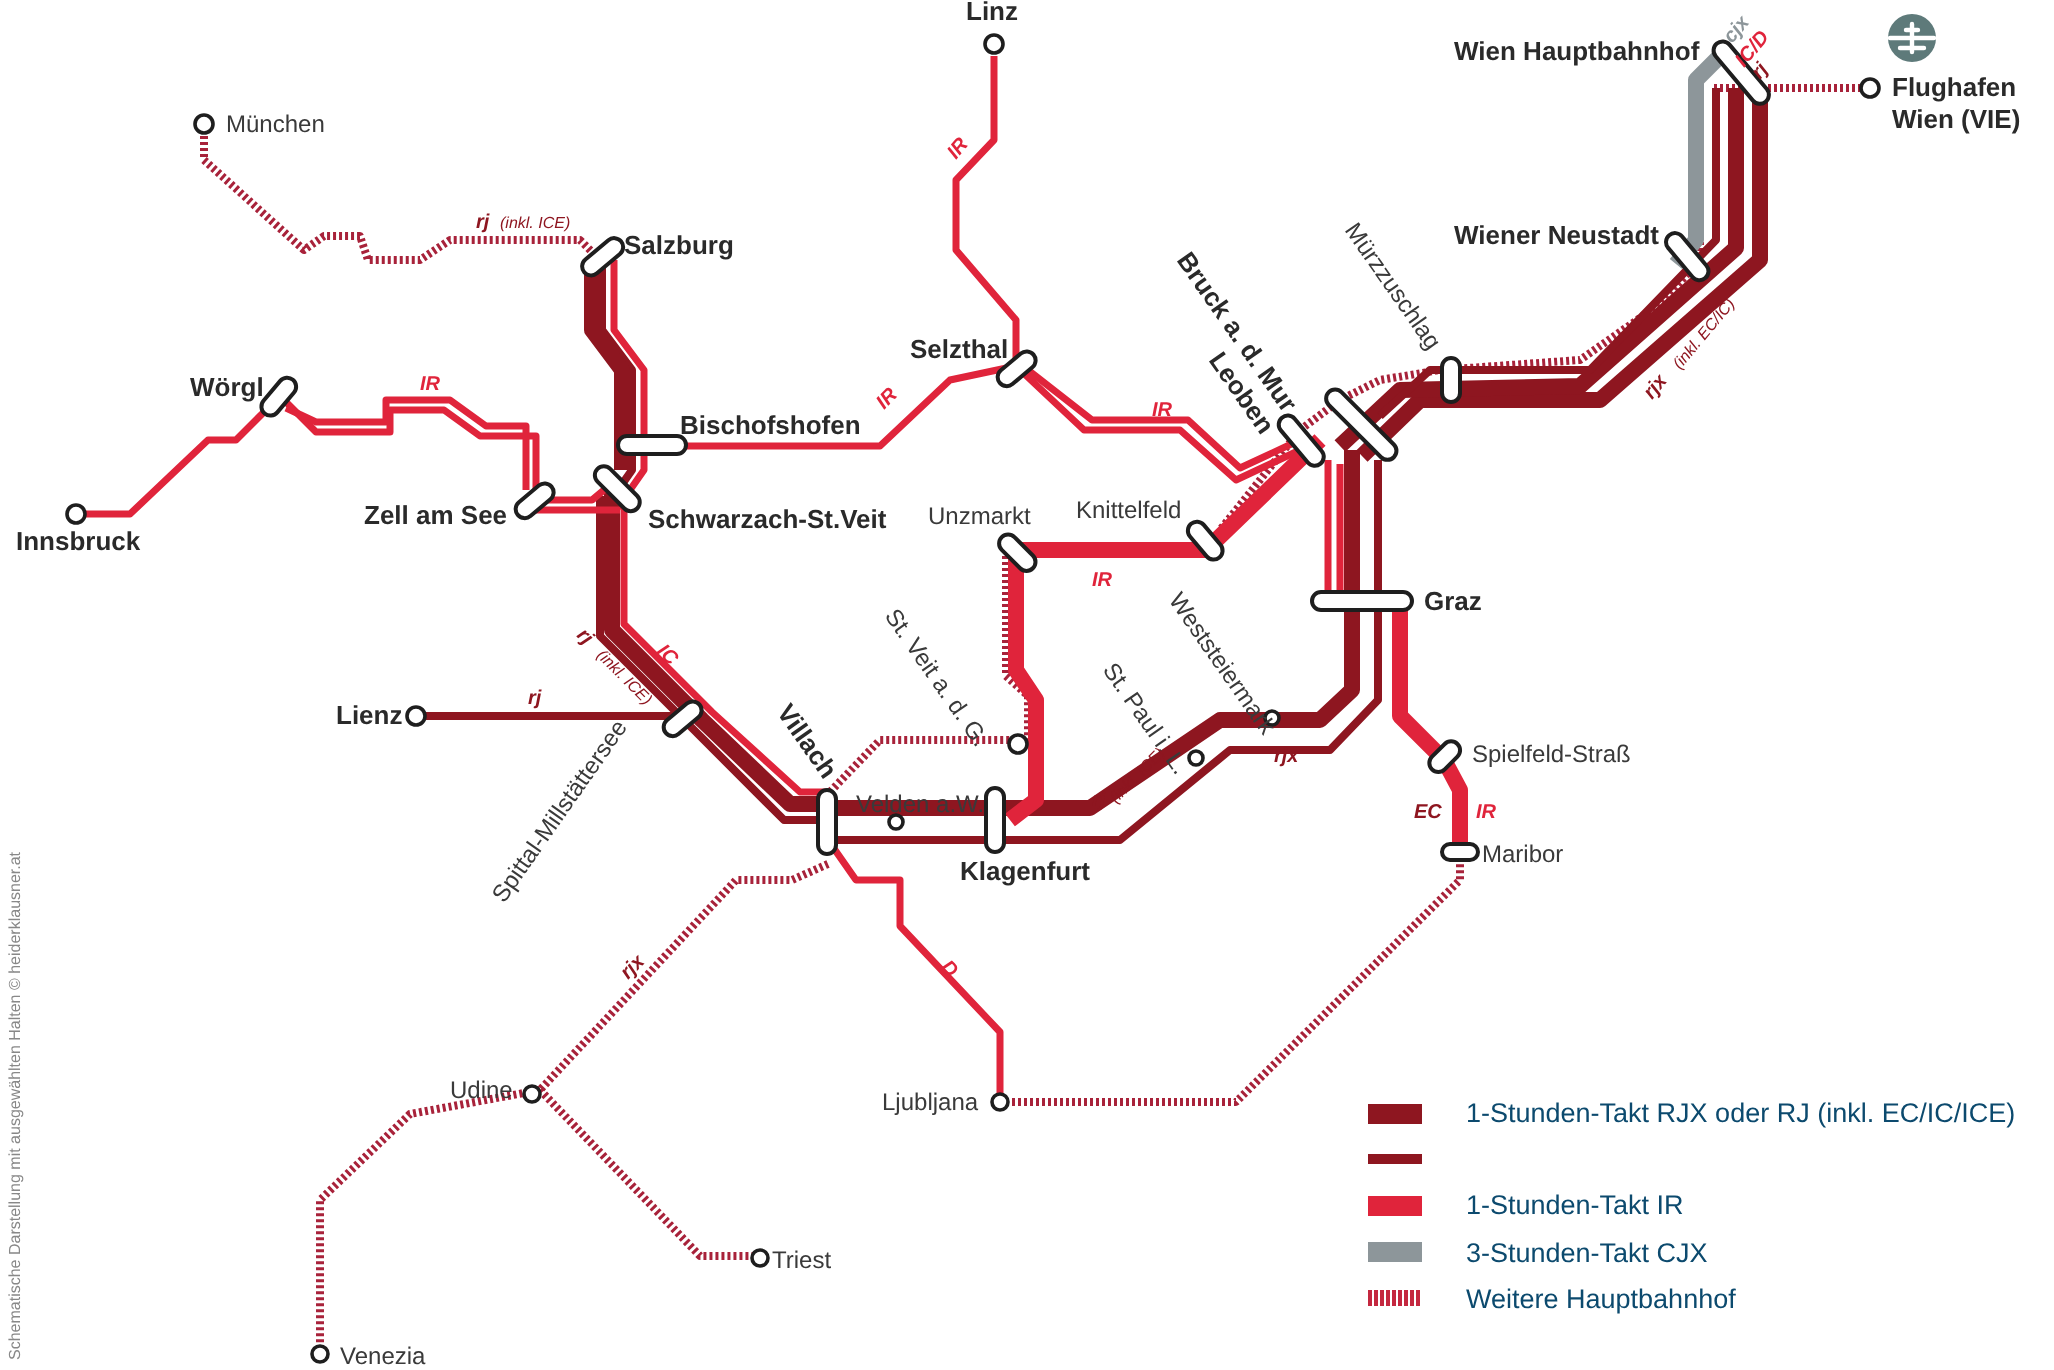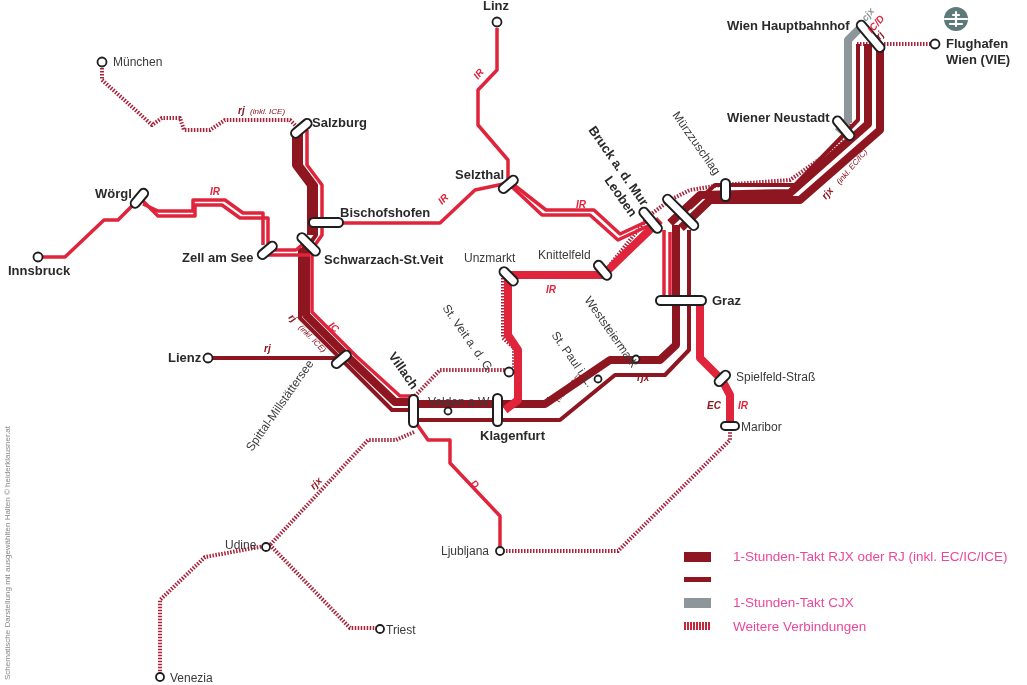--- a/index.html
+++ b/index.html
@@ -5,21 +5,21 @@
   html, body { margin:0; padding:0; background:#ffffff; }
   body { width:1027px; height:685px; overflow:hidden; position:relative; font-family:"DejaVu Sans", sans-serif; }
   #map { position:absolute; left:0; top:0; }
   .lbl { font-family:"Liberation Sans", sans-serif; fill:#2a2a2a; }
   .lbl.major { font-weight:bold; font-size:13px; }
   .lbl.minor { font-size:12px; fill:#3a3a3a; }
   .svc { font-family:"Liberation Sans", sans-serif; font-weight:bold; font-style:italic; font-size:10px; }
   .legend { position:absolute; left:684px; top:545px; }
   .legend-row { display:flex; align-items:center; height:23.2px; }
   .legend-swatch { width:27px; margin-right:22px; }
-  .legend-label { font-family:"Liberation Sans", sans-serif; font-size:13.5px; color:#ec4899; white-space:nowrap; }
+  .legend-label { font-family:"Liberation Sans", sans-serif; font-size:13.5px; color:#0c4a6e; white-space:nowrap; }
   .credit { position:absolute; left:3px; top:680px; transform-origin:0 0; transform:rotate(-90deg);
             font-family:"Liberation Sans", sans-serif; font-size:8px; color:#888; white-space:nowrap; }
 </style>
 </head>
 <body>
 
 <svg id="map" width="1027" height="685" viewBox="0 0 1027 685" xmlns="http://www.w3.org/2000/svg">
   <defs>
     <style>
       .rj1 { stroke:#8e1620; stroke-width:8; fill:none; stroke-linejoin:round; }
@@ -200,22 +200,26 @@
 
 <div class="legend">
   <div class="legend-row">
     <div class="legend-swatch" style="height:10px;background:#8e1620"></div>
     <span class="legend-label">1-Stunden-Takt RJX oder RJ (inkl. EC/IC/ICE)</span>
   </div>
   <div class="legend-row">
     <div class="legend-swatch" style="height:5px;background:#8e1620"></div>
   </div>
   <div class="legend-row">
+    <div class="legend-swatch" style="height:10px;background:#e0243b"></div>
+    <span class="legend-label">1-Stunden-Takt IR</span>
+  </div>
+  <div class="legend-row">
     <div class="legend-swatch" style="height:10px;background:#8d969a"></div>
-    <span class="legend-label">1-Stunden-Takt CJX</span>
+    <span class="legend-label">3-Stunden-Takt CJX</span>
   </div>
   <div class="legend-row">
     <div class="legend-swatch" style="height:8px;background:repeating-linear-gradient(90deg,#c4283f 0 2px,#fff 2px 3px)"></div>
-    <span class="legend-label">Weitere Verbindungen</span>
+    <span class="legend-label">Weitere Hauptbahnhof</span>
   </div>
 </div>
 
 <div class="credit">Schematische Darstellung mit ausgewählten Halten © heiderklausner.at</div>
 
 </body></html>

